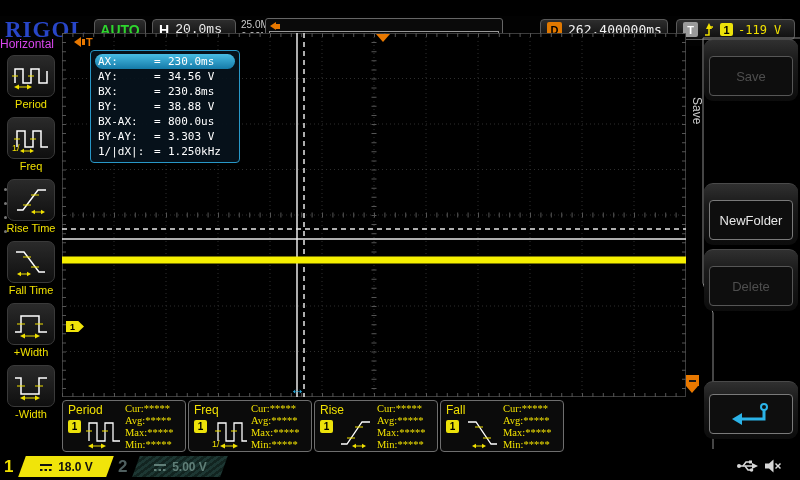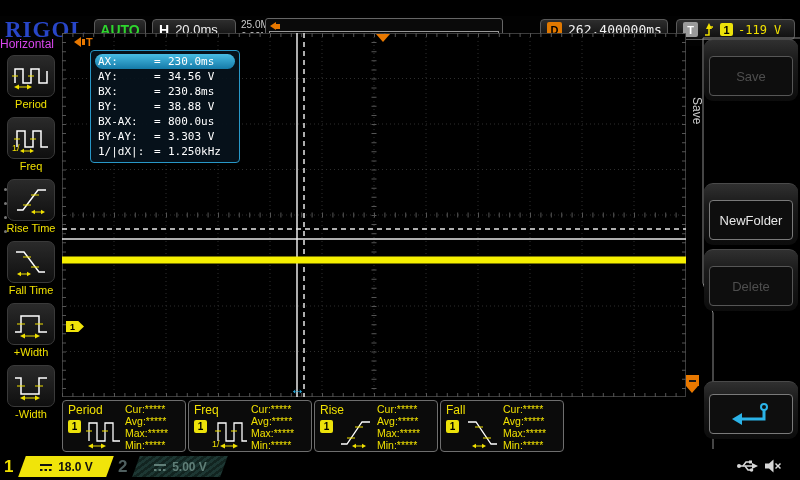--- a/index.html
+++ b/index.html
@@ -10,21 +10,21 @@
   
   .topbar{position:absolute;left:0;top:16px;width:776px;height:30px;background:#020202;padding-left:6px;}
   .logo{position:absolute;left:5px;top:1px;font-family:"Liberation Serif",serif;
         font-weight:bold;font-size:23px;color:#2846c8;letter-spacing:1px;}
   .tbox{position:absolute;top:3px;height:21px;background:linear-gradient(#2d2d2d,#0e0e0e);
         border:1px solid #5a5a5a;border-radius:4px;box-sizing:border-box;
         display:flex;align-items:center;padding:0 6px;gap:6px;}
   .auto{left:94px;width:52px;justify-content:center;color:#2ed52e;font-weight:bold;font-size:14px;}
   .hbox{left:152px;width:84px;}
   .hletter{color:#fff;font-weight:bold;font-size:14px;}
-  .hval{color:#eee;font-size:13px;font-family:Liberation Sans, sans-serif;}
+  .hval{color:#eee;font-size:13px;font-family:Liberation Mono, monospace;}
   .ratebox{position:absolute;left:241px;top:3px;font-size:10px;color:#ccc;line-height:12px;}
   .preview{position:absolute;left:265px;top:2px;width:238px;height:25px;background:#0a0a0a;
            border:1px solid #666;border-radius:3px;box-sizing:border-box;}
   .pv-arrow{position:absolute;left:4px;top:3px;display:flex;align-items:center;}
   .tri-left{width:0;height:0;border-top:4px solid transparent;border-bottom:4px solid transparent;
             border-right:6px solid #e87800;}
   .tail{width:4px;height:5px;background:#e87800;}
   .pv-wave{position:absolute;left:3px;right:3px;top:12px;bottom:2px;border:1px solid #999;
            background:#050505;}
   .dbox{left:540px;width:128px;}
@@ -97,21 +97,21 @@
   
   .mrow{position:absolute;left:62px;top:400px;height:52px;}
   .mbox{position:absolute;top:0;width:124px;height:52px;background:#0b0b0b;
         border:1px solid #6e6e6e;border-radius:4px;box-sizing:border-box;}
   .mname{position:absolute;left:5px;top:2px;color:#f0e000;font-size:12px;}
   .mchan{position:absolute;left:5px;top:19px;width:13px;height:13px;background:#ece20a;
          color:#000;font-size:10px;font-weight:bold;display:flex;align-items:center;
          justify-content:center;border-radius:2px;}
   .micon{position:absolute;left:23px;top:14px;}
   .mstats{position:absolute;left:62px;top:2px;color:#f0e000;font-size:10.5px;
-          line-height:12px;font-family:Liberation Sans, sans-serif;}
+          line-height:12px;font-family:Liberation Serif, serif;}
 
   
   .chbar{position:absolute;left:0;top:454px;width:800px;height:26px;background:#000;}
   .chnum1{position:absolute;left:4px;top:3px;color:#f0e000;font-size:17px;font-weight:bold;}
   .chnum2{position:absolute;left:118px;top:3px;color:#4f5f5f;font-size:17px;font-weight:bold;}
   .chbox{position:absolute;top:2px;width:88px;height:21px;transform:skewX(-20deg);}
   .chbox1{left:22px;background:#f0e40a;}
   .chbox2{left:136px;background:repeating-linear-gradient(135deg,#1d3733 0 3px,#122420 3px 6px);}
   .unskew{transform:skewX(20deg);display:flex;align-items:center;justify-content:center;
           gap:5px;height:100%;}

